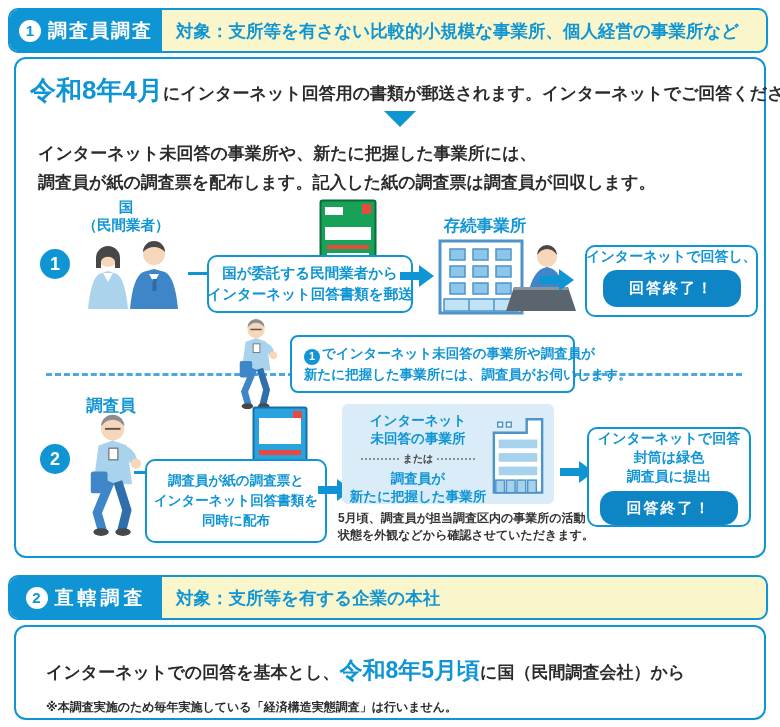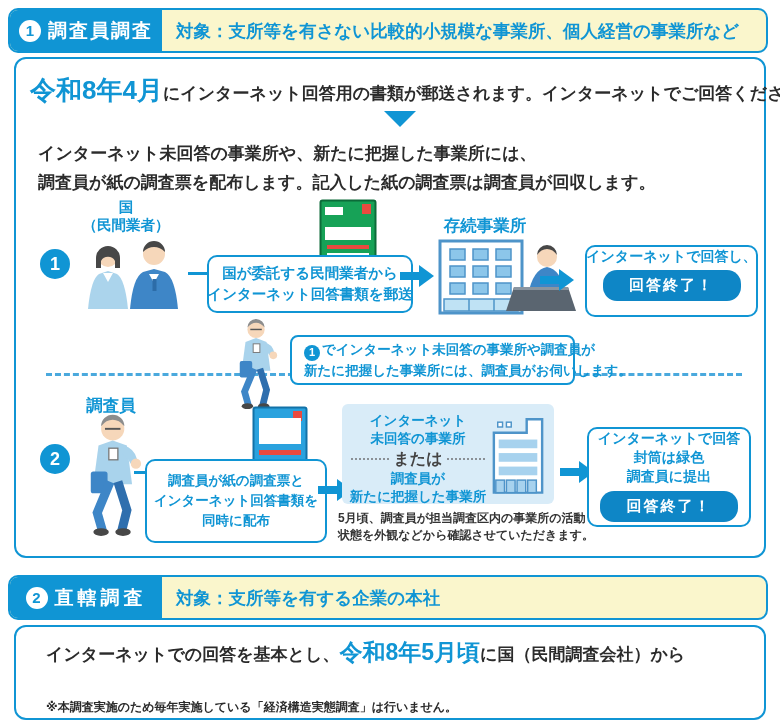--- a/index.html
+++ b/index.html
@@ -45,31 +45,31 @@
   .proc div{white-space:nowrap;}
 
   .conn{height:3px;background:var(--blue);}
 
   .arrow{width:34px;height:22px;}
   .arrow .shaft{position:absolute;left:0;top:7px;width:19px;height:8px;background:var(--blue);}
   .arrow .head{position:absolute;left:19px;top:0;width:0;height:0;border-top:11px solid transparent;border-bottom:11px solid transparent;border-left:15px solid var(--blue);}
 
   .result{background:#fff;border:2px solid var(--blue);border-radius:10px;display:flex;flex-direction:column;align-items:center;gap:5px;color:var(--blue);font-weight:bold;text-align:center;}
   .result .line{font-size:14px;line-height:18px;white-space:nowrap;}
-  .pill{background:var(--pill);color:#fff;border-radius:14px;width:138px;height:31px;display:flex;align-items:center;justify-content:center;font-size:15px;font-weight:bold;letter-spacing:2px;white-space:nowrap;}
+  .pill{background:var(--pill);color:#fff;border-radius:14px;width:138px;height:37px;display:flex;align-items:center;justify-content:center;font-size:15px;font-weight:bold;letter-spacing:2px;white-space:nowrap;}
 
   .dash-line{border-top:3px dashed #4aa9dd;height:0;}
   .note-box{background:#fff;border:2px solid var(--blue);border-radius:8px;display:flex;flex-direction:column;justify-content:center;padding-left:12px;color:var(--blue);font-weight:bold;font-size:13.5px;line-height:19px;}
   .note-box div{white-space:nowrap;}
   .inline-badge{display:inline-flex;width:16px;height:16px;border-radius:50%;background:var(--blue);color:#fff;font-size:11px;font-weight:bold;align-items:center;justify-content:center;margin-right:2px;vertical-align:-2px;}
 
   .lightbox{background:var(--lightblue);border-radius:6px;}
   .lb-text{position:absolute;left:6px;top:8px;width:140px;text-align:center;color:var(--blue);font-weight:bold;font-size:13.5px;line-height:18px;}
   .lb-text div{white-space:nowrap;}
-  .or-row{display:flex;align-items:center;justify-content:center;gap:4px;color:#444;font-size:16px;font-weight:bold;margin:2px 0;}
+  .or-row{display:flex;align-items:center;justify-content:center;gap:4px;color:#444;font-size:10px;font-weight:bold;margin:2px 0;}
   .or-row .dash{flex:none;width:38px;border-top:2px dotted #8a9096;height:0;}
   .small-note{color:#333;font-size:12px;font-weight:bold;line-height:17px;}
   .small-note div{white-space:nowrap;}
 
   .s2-line1{white-space:nowrap;}
   .s2-line1 .t{color:var(--ink);font-size:17px;font-weight:bold;}
   .s2-line1 .d{color:var(--blue);font-size:23px;font-weight:bold;}
   .s2-line2{color:var(--ink);font-size:17px;font-weight:bold;white-space:nowrap;}
   .s2-note{color:var(--ink);font-size:12px;font-weight:bold;white-space:nowrap;}
 </style>
@@ -172,21 +172,21 @@
         <span class="head"></span>
       </div>
 
     <div class="abs result" style="left:569px;top:186px;width:173px;height:72px;">
       <div class="line">インターネットで回答し、</div>
       <div class="pill">回答終了！</div>
     </div>
 
     <div class="abs dash-line" style="left:30px;top:314px;width:696px;"></div>
 
-    <div class="abs note-box" style="left:274px;top:276px;width:285px;height:50px;">
+    <div class="abs note-box" style="left:274px;top:276px;width:285px;height:58px;">
       <div><span class="inline-badge">1</span><span>でインターネット未回答の事業所や調査員が</span></div>
       <div>新たに把握した事業所には、調査員がお伺いします。</div>
     </div>
 
     <svg class="abs" style="left:211px;top:258px;" width="60" height="92" viewBox="0 0 62 96">
       <circle cx="30" cy="13" r="9" fill="#f6d7ba"></circle>
       <path d="M21 11 a9 9 0 0 1 18 0 q-4-5-9-5 t-9 5 z" fill="#8d8d8d"></path>
       <line x1="24" y1="13" x2="36" y2="13" stroke="#555" stroke-width="1.5"></line>
       <path d="M19 26 l11-4 11 4 4 30 h-30 z" fill="#a9d3ec"></path>
       <path d="M38 26 q9 2 11 11 l-5 3 q-4-7-9-9 z" fill="#a9d3ec"></path>
@@ -293,19 +293,19 @@
 
   <div class="abs hdr" style="left:8px;top:575px;width:760px;">
     <div class="hdr-blue">
       <span class="hdr-circle">2</span>
       <span class="hdr-title" style="letter-spacing:4px;">直轄調査</span>
     </div>
     <div class="hdr-yellow">対象：支所等を有する企業の本社</div>
   </div>
 
   <div class="abs panel" style="left:14px;top:625px;width:752px;height:95px;">
-    <div class="abs s2-line1" style="left:30px;top:10px;">
+    <div class="abs s2-line1" style="left:30px;top:28px;">
       <span class="t">インターネットでの回答を基本とし、</span><span class="d">令和8年5月頃</span><span class="t">に国（民間調査会社）から</span>
     </div>
     <div class="abs s2-note" style="left:30px;top:72px;">※本調査実施のため毎年実施している「経済構造実態調査」は行いません。</div>
   </div>
 
 </div>
 
 </body></html>

